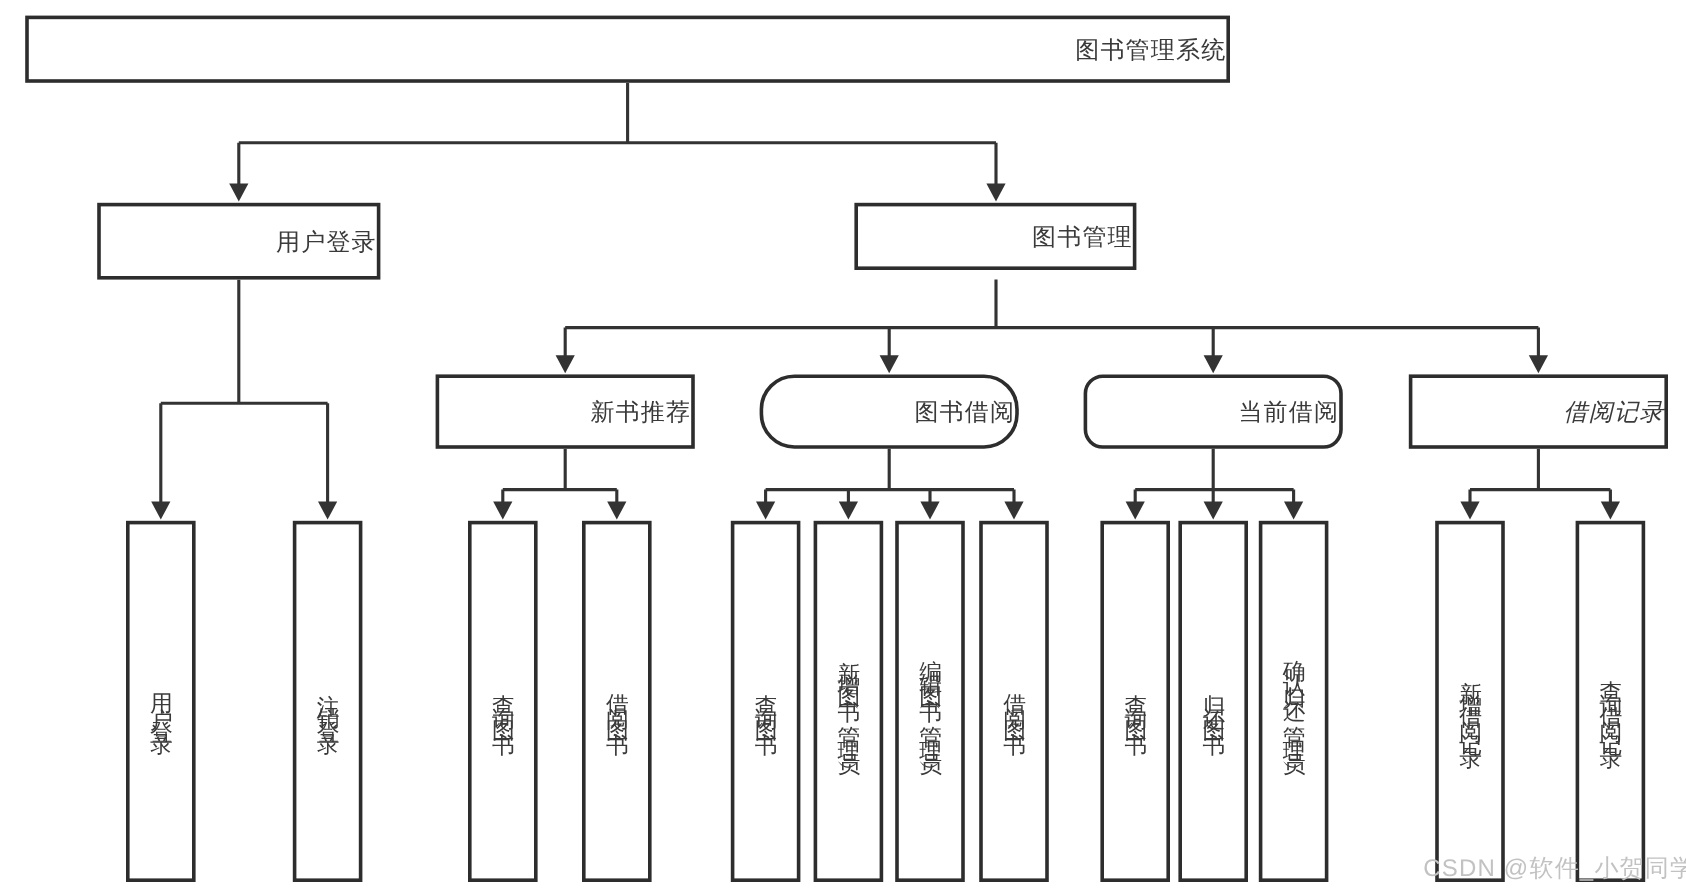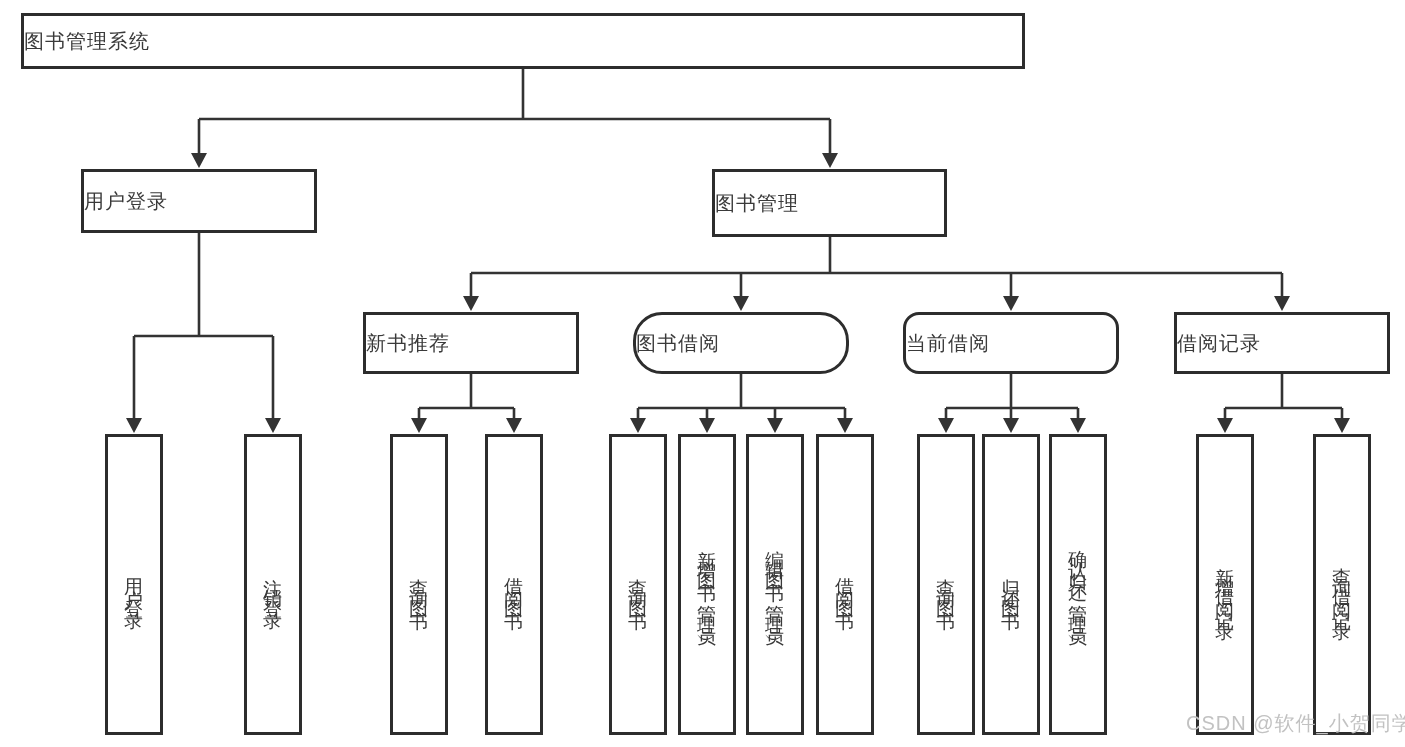--- a/index.html
+++ b/index.html
@@ -12,21 +12,21 @@
   }
   #stage { position:absolute; left:0; top:0; width:1405px; height:747px; }
   #connectors { position:absolute; left:0; top:0; width:1405px; height:747px; }
   #connectors path { stroke: var(--line, #333333); stroke-width:2.6; fill:none; }
   #connectors polygon { fill: var(--line, #333333); stroke:none; }
 
   .node {
     position:absolute;
     background: var(--background, #ffffff);
     border: 3px solid var(--border, #2d2d2d);
-    display:flex; align-items:center; justify-content:flex-start;
+    display:flex; align-items:center; justify-content:flex-end;
     color: var(--text, #3a3a3a);
     font-size:20px;
     letter-spacing:1px;
     white-space:nowrap;
   }
   .leaf {
     position:absolute;
     top:434px; height:301px; width:58px;
     background: var(--background, #ffffff);
     border: 3px solid var(--border, #2d2d2d);
@@ -39,27 +39,27 @@
     line-height:1;
     letter-spacing:11px;
     color: var(--text, #3a3a3a);
     white-space:nowrap;
   }
 
   
   #node-root { left:21px; top:13px; width:1004px; height:56px; }
   
   #node-user-login { left:81px;  top:169px; width:236px; height:64px; }
-  #node-book-management { left:712px; top:169px; width:235px; height:68px; }
+  #node-book-management { left:712px; top:169px; width:235px; height:56px; }
   
   .lvl3 { top:312px; height:62px; width:216px; }
   #node-new-book-recommend { left:363px; }
   #node-book-borrow   { left:633px;border-radius:29px; }
   #node-current-borrow { left:903px;border-radius:16px; }
-  #node-borrow-records { left:1174px; }
+  #node-borrow-records { left:1174px;font-style:italic; }
   
   #leaf-user-login   { left:105px; }
   #leaf-logout       { left:244px; }
   #leaf-nb-query     { left:390px; }
   #leaf-nb-borrow    { left:485px; }
   #leaf-bb-query     { left:609px; }
   #leaf-bb-add       { left:678px; }
   #leaf-bb-edit      { left:746px; }
   #leaf-bb-borrow    { left:816px; }
   #leaf-cb-query     { left:917px; }

